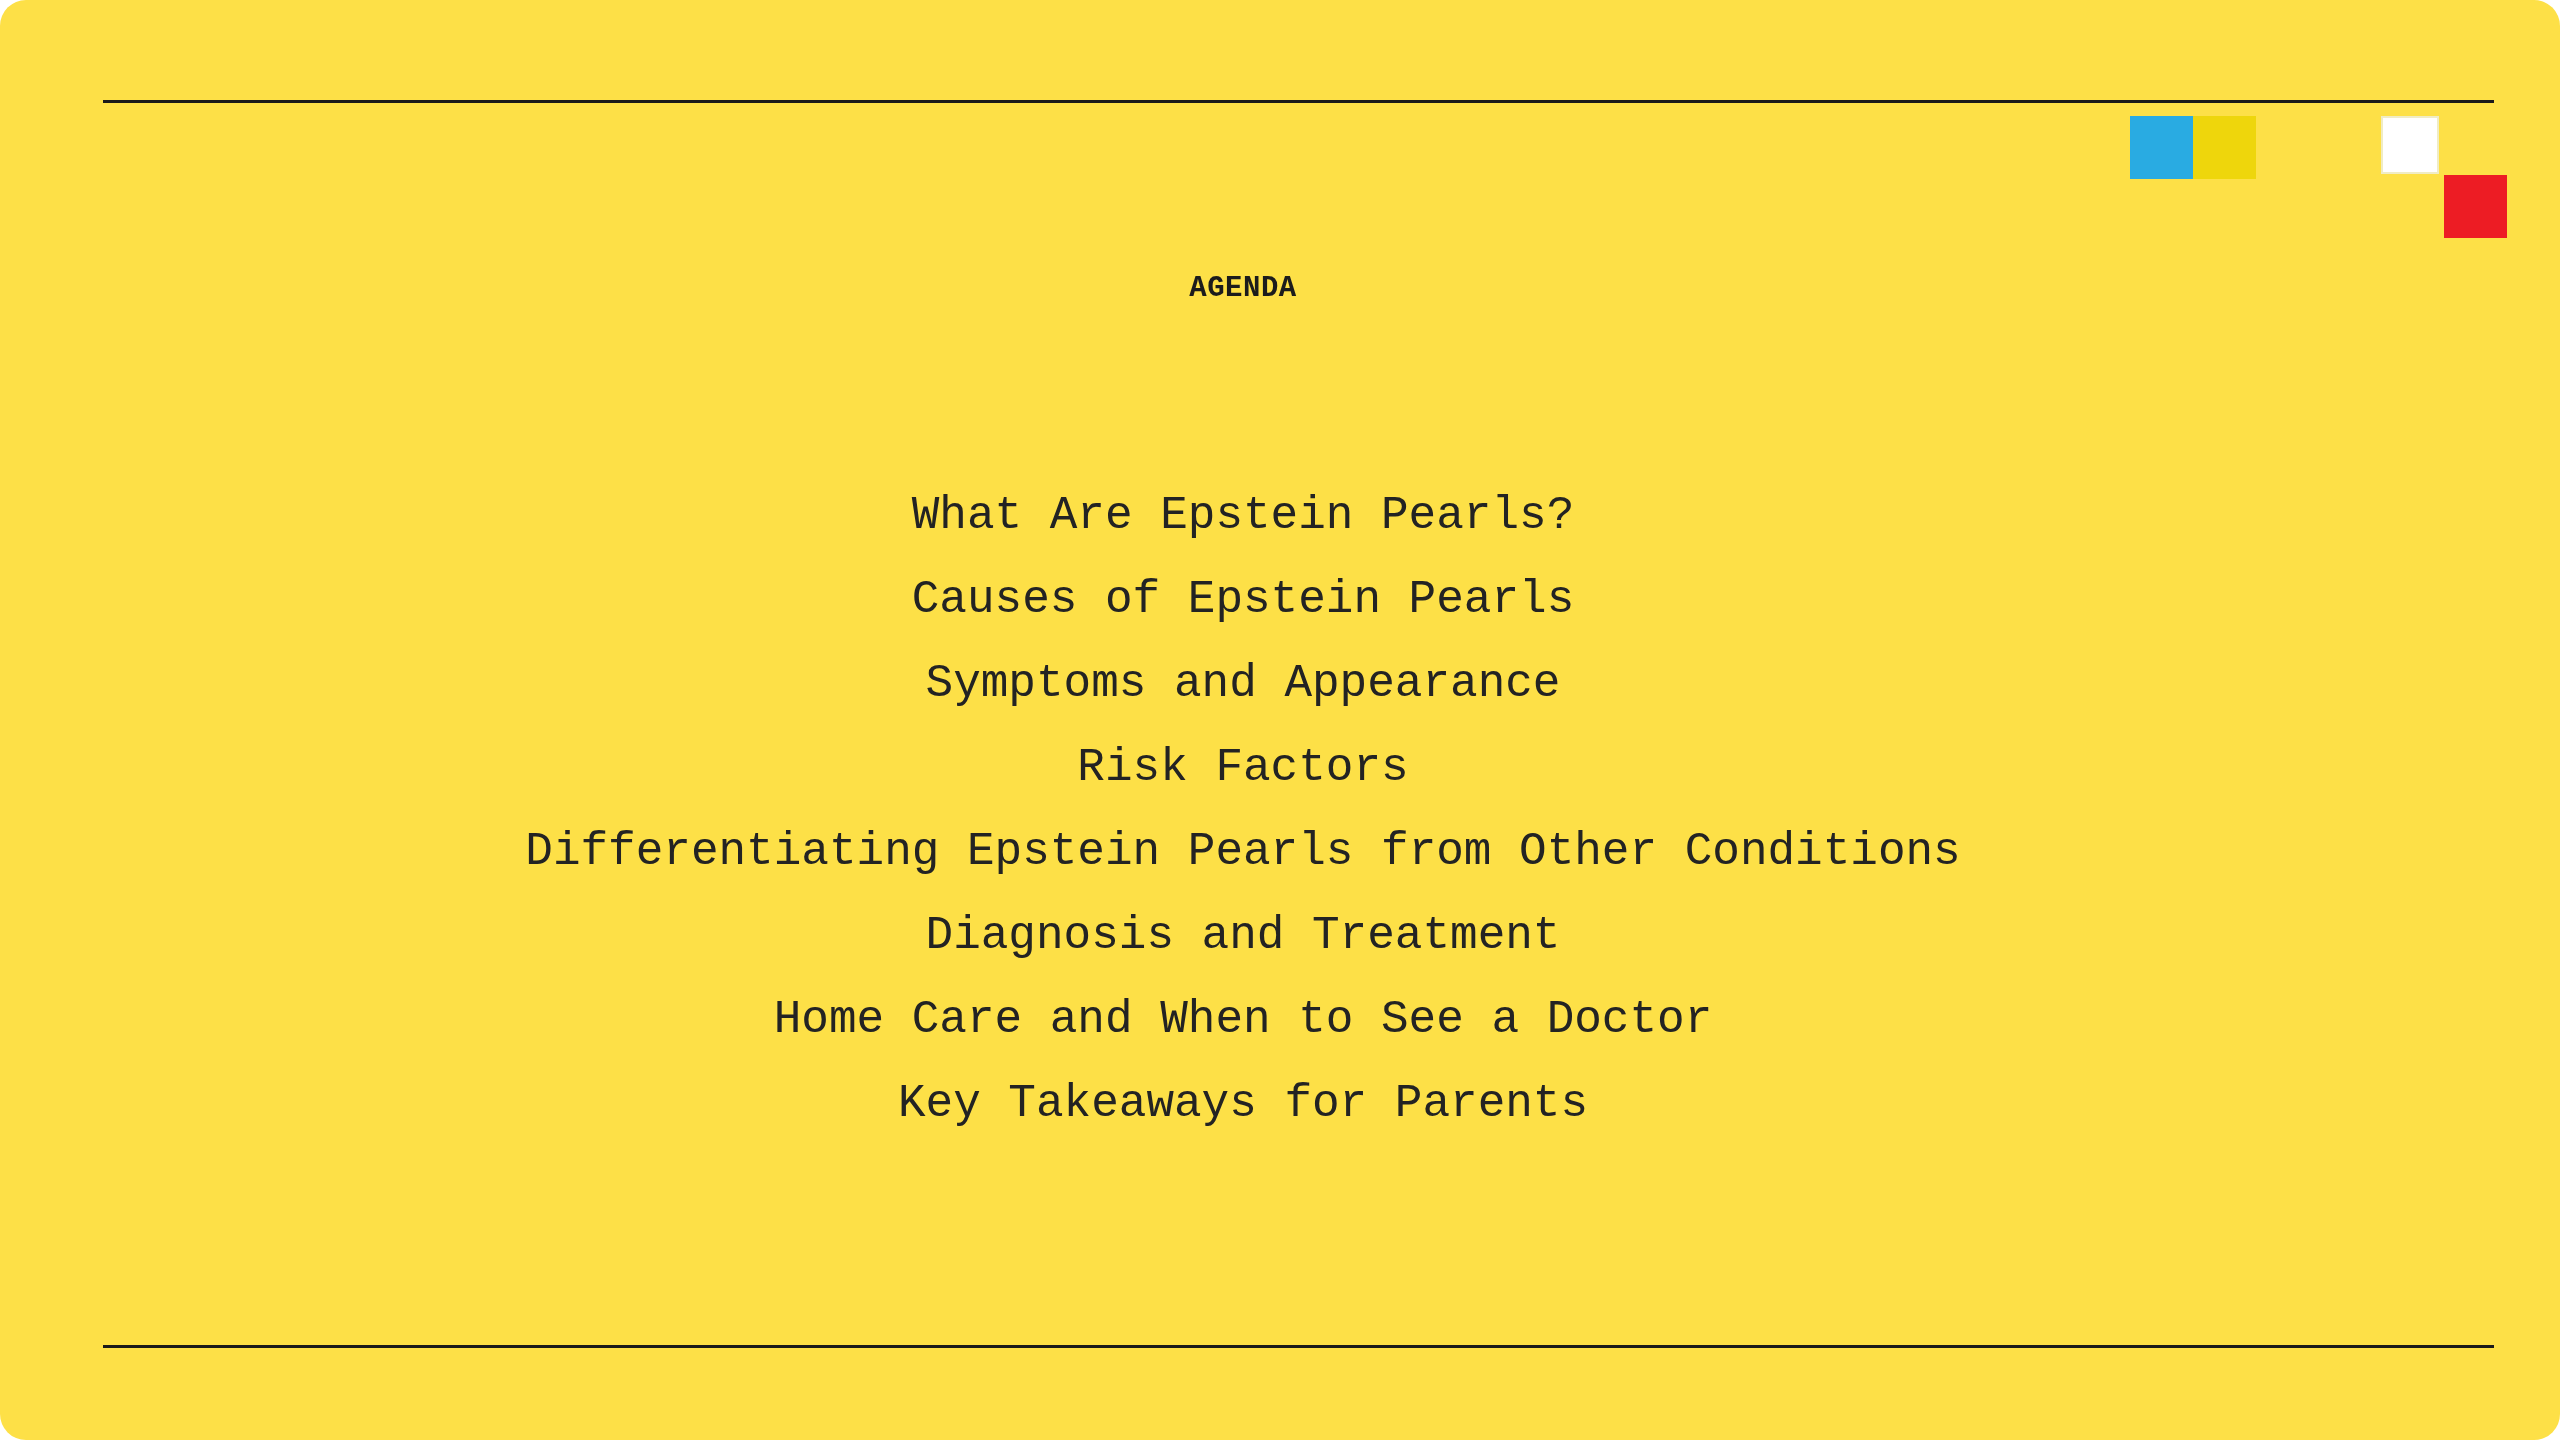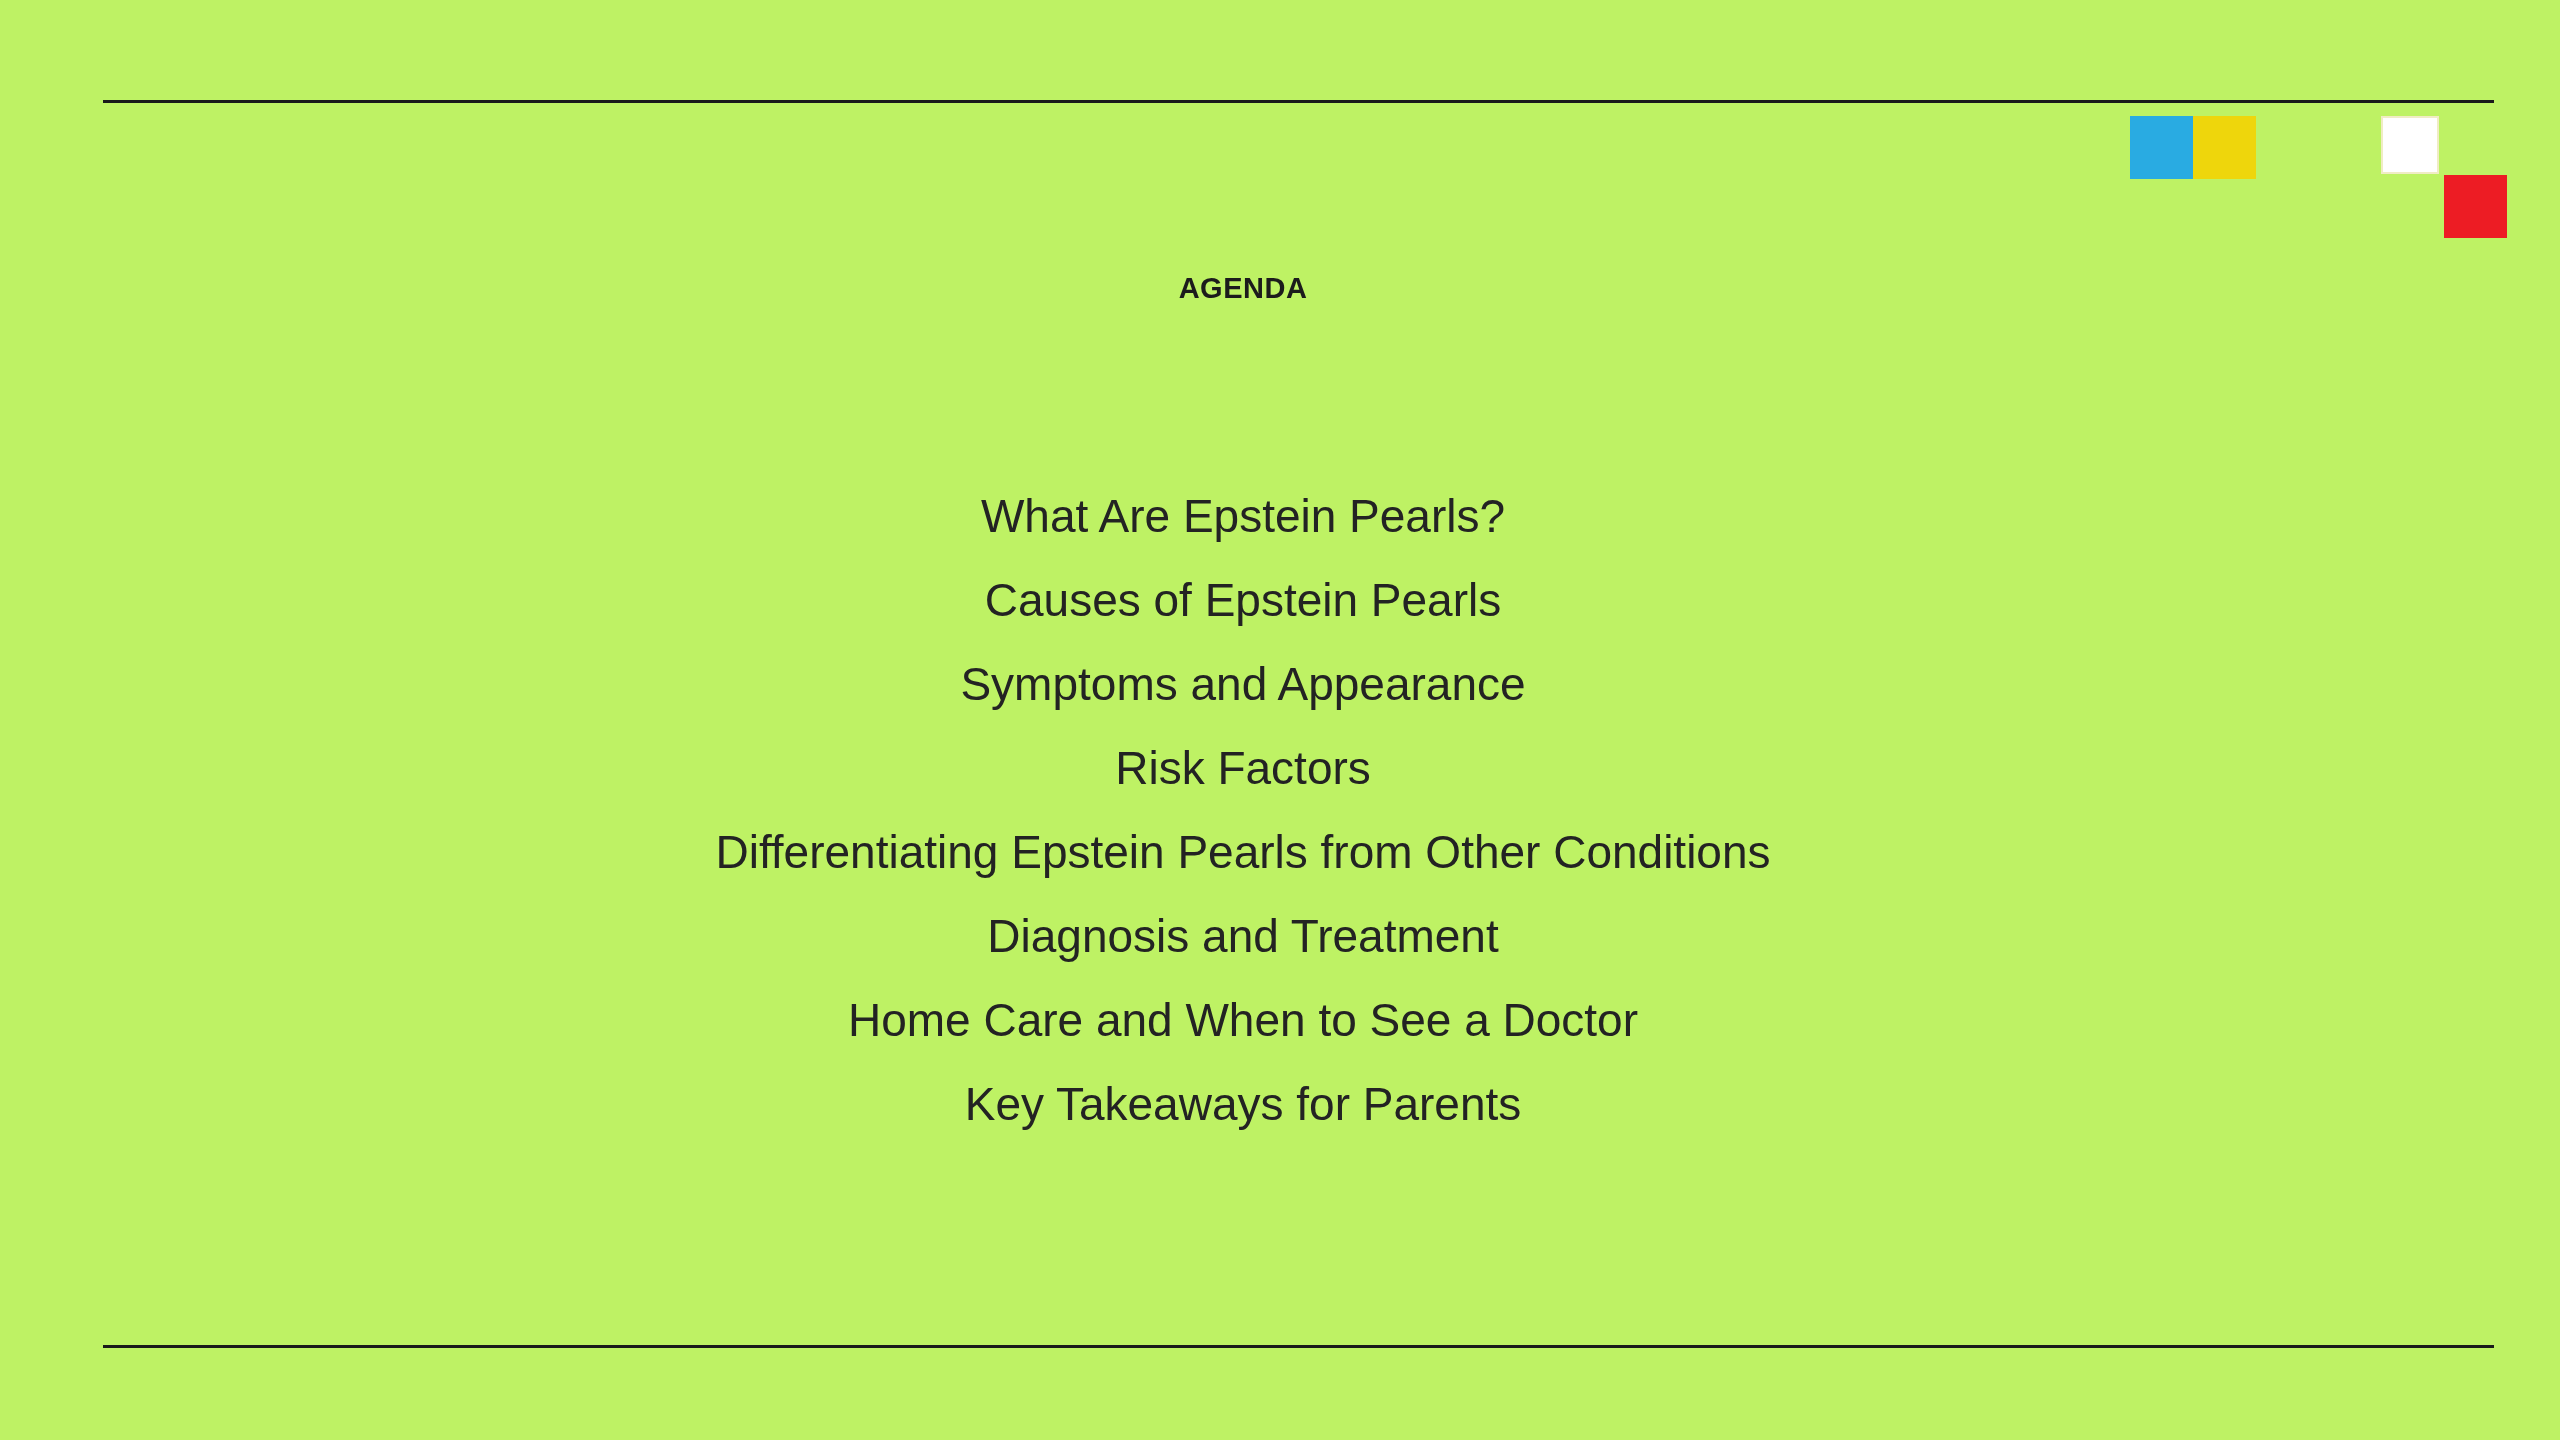--- a/index.html
+++ b/index.html
@@ -4,23 +4,24 @@
 <style>
   html, body {
     margin: 0;
     padding: 0;
     background: #ffffff;
   }
   .slide {
     position: relative;
     width: 2560px;
     height: 1440px;
-    background: #bef264;
+    background: #fde047;
     overflow: hidden;
-    font-family: Liberation Sans, sans-serif;
+    font-family: Liberation Mono, monospace;
+    border-radius: 26px;
   }
   .rule {
     position: absolute;
     left: 103px;
     right: 66px;
     height: 3px;
     background: #1a1a1a;
   }
   .rule-top { top: 100px; }
   .rule-bottom { top: 1345px; }

